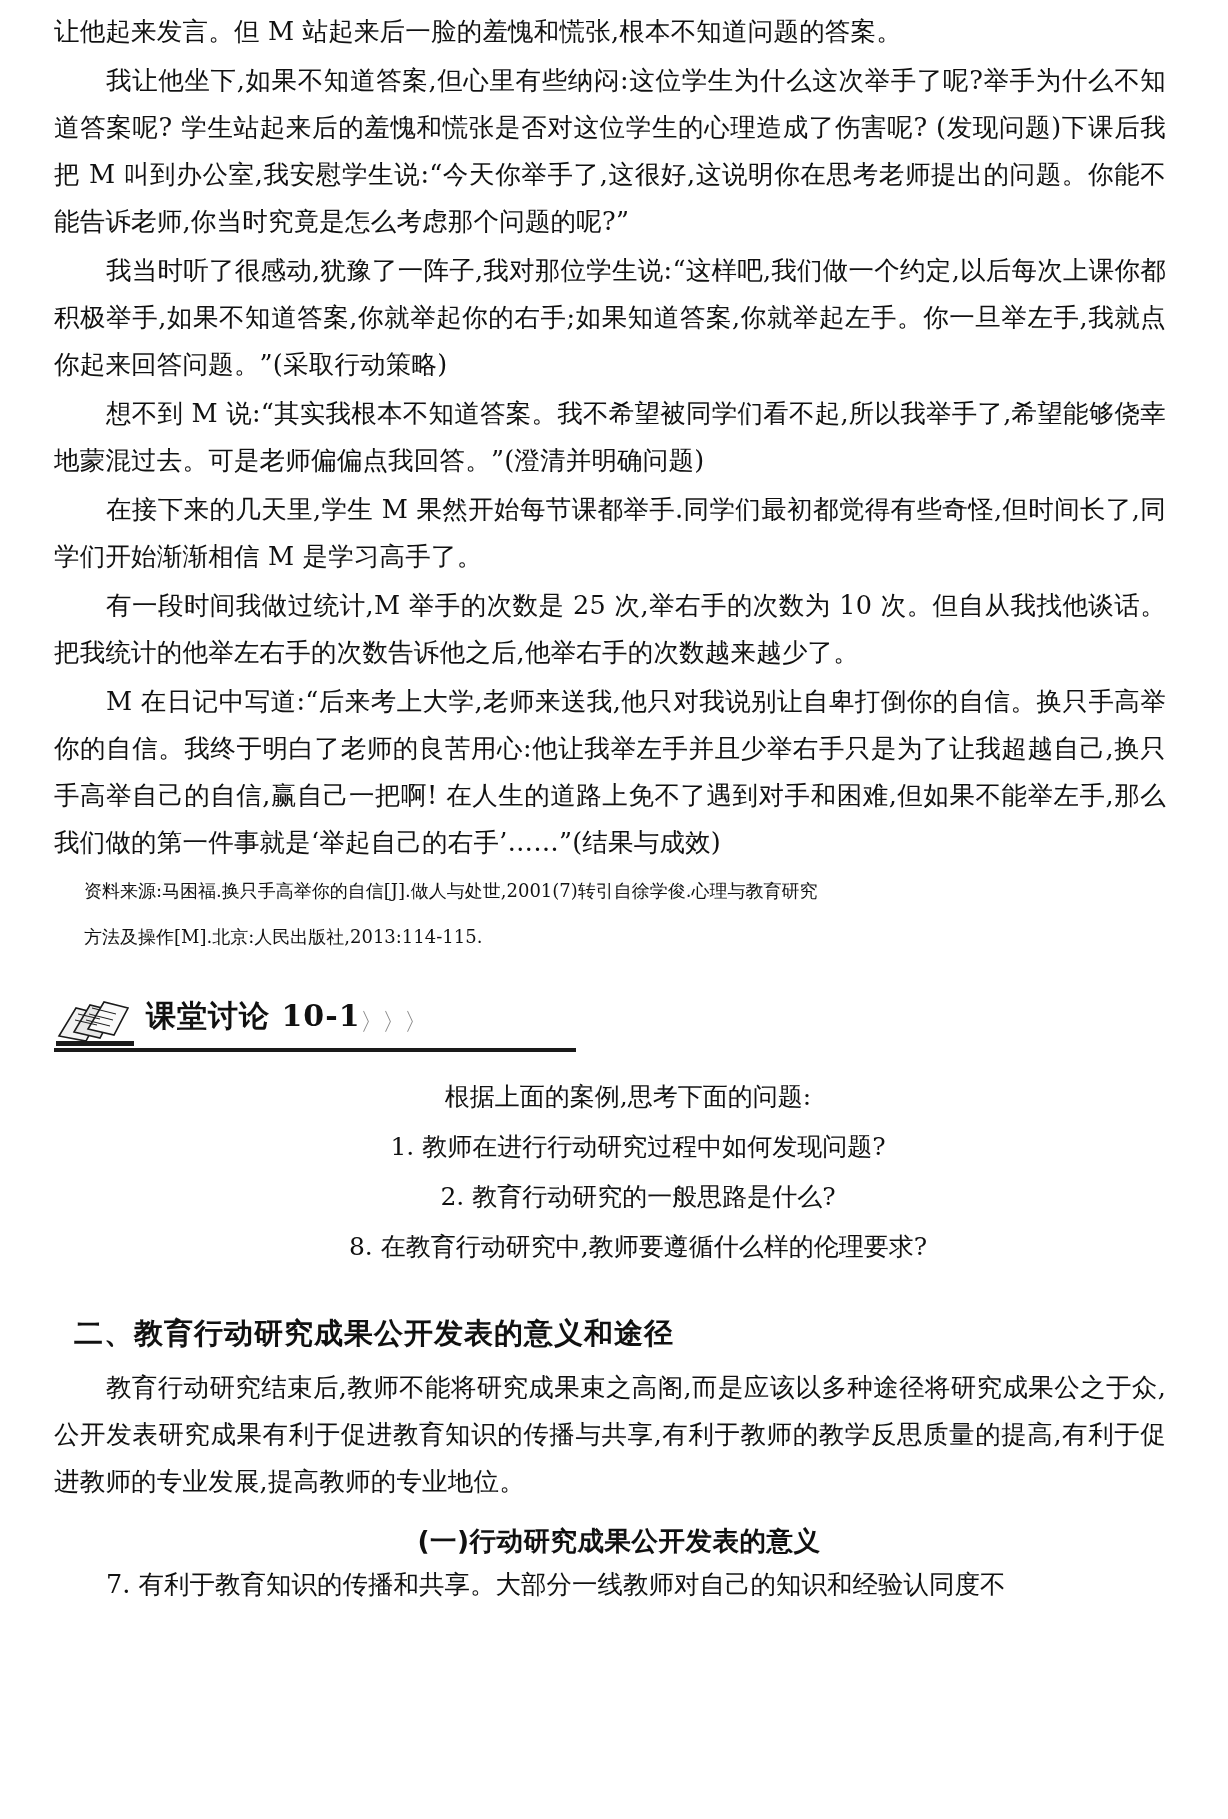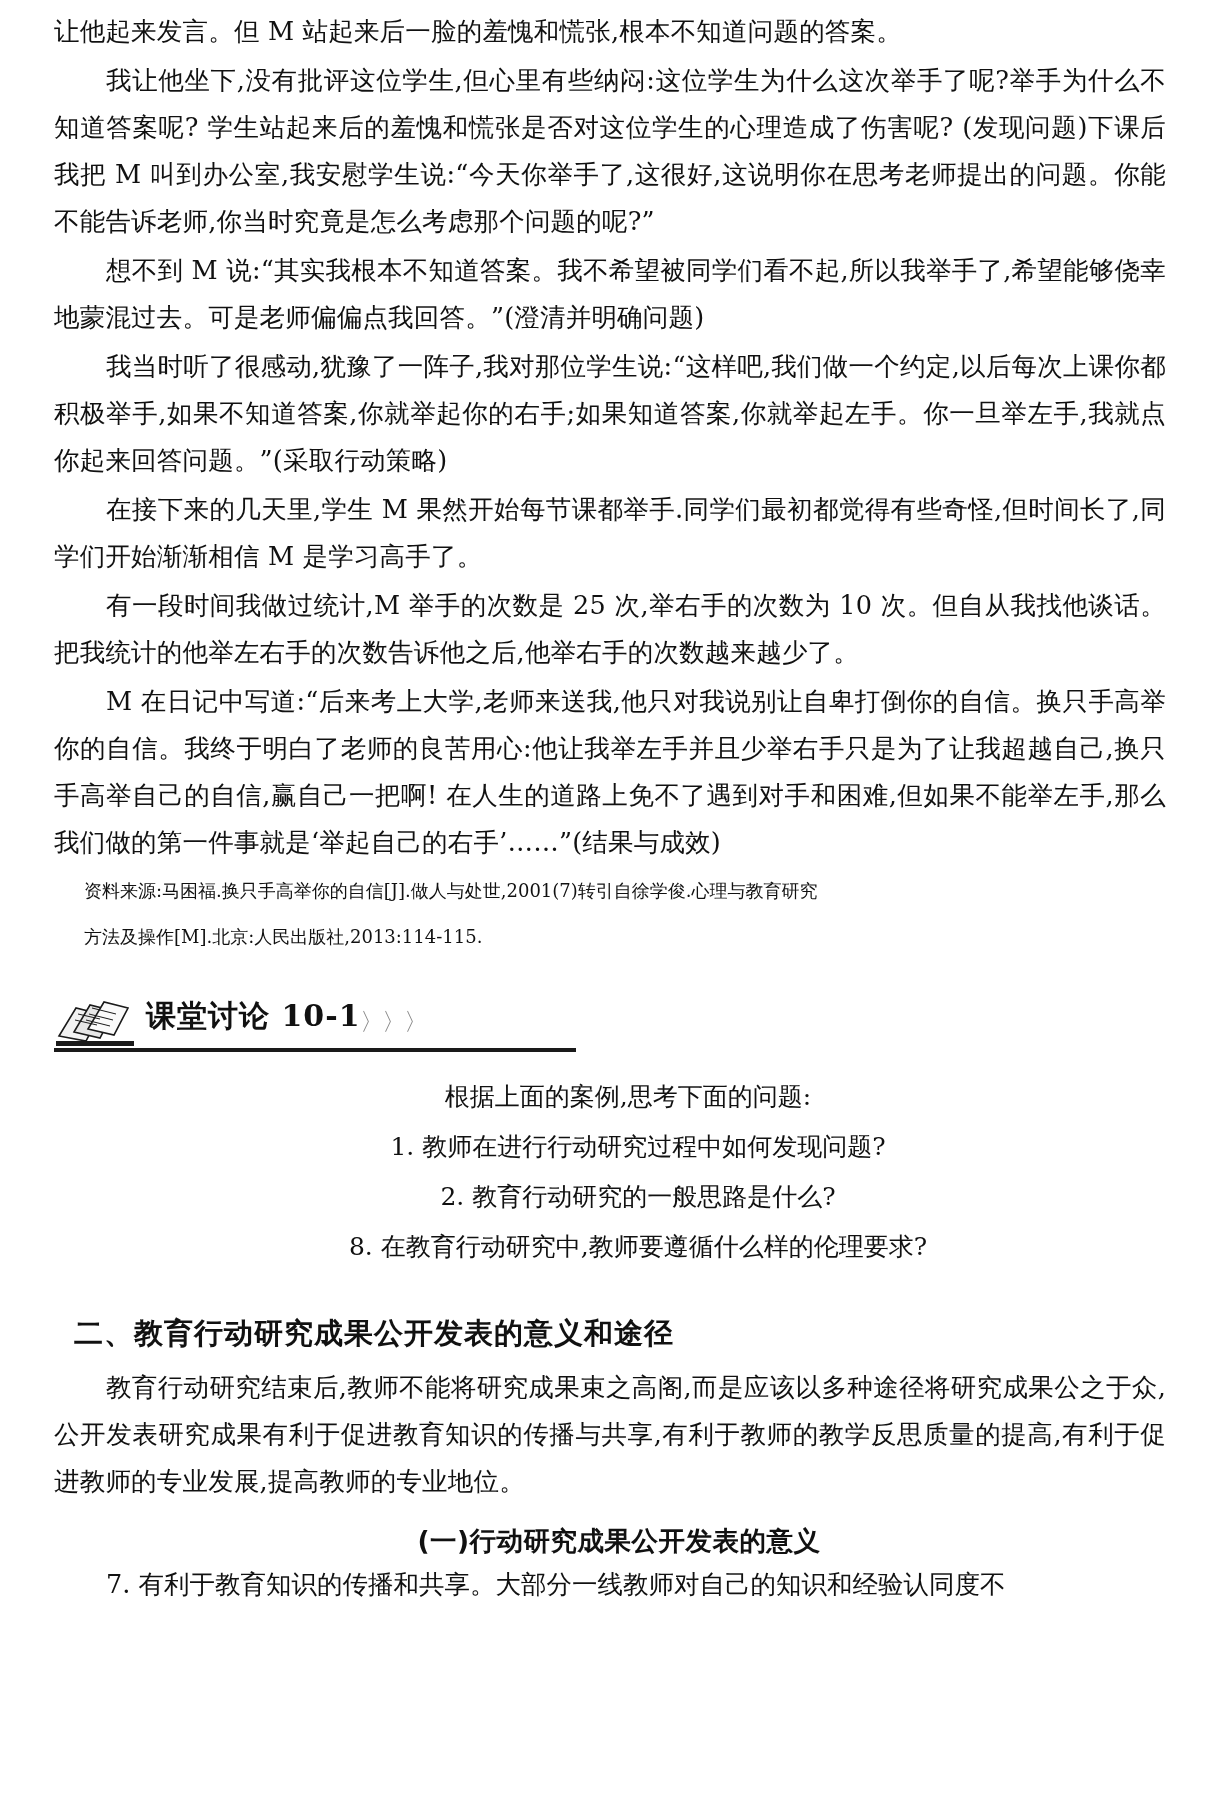--- a/index.html
+++ b/index.html
@@ -121,23 +121,23 @@
     text-align: justify;
     text-justify: inter-ideograph;
   }
 </style>
 </head>
 <body>
 
 <div class="page">
 
   <p class="body-text">让他起来发言。但 M 站起来后一脸的羞愧和慌张,根本不知道问题的答案。</p>
-  <p class="body-text indent">我让他坐下,没有批评这位学生,但心里有些纳闷:这位学生为什么这次举手了呢?举手为什么不知道答案呢? 学生站起来后的羞愧和慌张是否对这位学生的心理造成了伤害呢? (发现问题)下课后我把 M 叫到办公室,我安慰学生说:“今天你举手了,这很好,这说明你在思考老师提出的问题。你能不能告诉老师,你当时究竟是怎么考虑那个问题的呢?”</p>
+  <p class="body-text indent">我让他坐下,如果不知道答案,但心里有些纳闷:这位学生为什么这次举手了呢?举手为什么不知道答案呢? 学生站起来后的羞愧和慌张是否对这位学生的心理造成了伤害呢? (发现问题)下课后我把 M 叫到办公室,我安慰学生说:“今天你举手了,这很好,这说明你在思考老师提出的问题。你能不能告诉老师,你当时究竟是怎么考虑那个问题的呢?”</p>
+  <p class="body-text indent">我当时听了很感动,犹豫了一阵子,我对那位学生说:“这样吧,我们做一个约定,以后每次上课你都积极举手,如果不知道答案,你就举起你的右手;如果知道答案,你就举起左手。你一旦举左手,我就点你起来回答问题。”(采取行动策略)</p>
   <p class="body-text indent">想不到 M 说:“其实我根本不知道答案。我不希望被同学们看不起,所以我举手了,希望能够侥幸地蒙混过去。可是老师偏偏点我回答。”(澄清并明确问题)</p>
-  <p class="body-text indent">我当时听了很感动,犹豫了一阵子,我对那位学生说:“这样吧,我们做一个约定,以后每次上课你都积极举手,如果不知道答案,你就举起你的右手;如果知道答案,你就举起左手。你一旦举左手,我就点你起来回答问题。”(采取行动策略)</p>
   <p class="body-text indent">在接下来的几天里,学生 M 果然开始每节课都举手.同学们最初都觉得有些奇怪,但时间长了,同学们开始渐渐相信 M 是学习高手了。</p>
   <p class="body-text indent">有一段时间我做过统计,M 举手的次数是 25 次,举右手的次数为 10 次。但自从我找他谈话。把我统计的他举左右手的次数告诉他之后,他举右手的次数越来越少了。</p>
   <p class="body-text indent">M 在日记中写道:“后来考上大学,老师来送我,他只对我说别让自卑打倒你的自信。换只手高举你的自信。我终于明白了老师的良苦用心:他让我举左手并且少举右手只是为了让我超越自己,换只手高举自己的自信,赢自己一把啊! 在人生的道路上免不了遇到对手和困难,但如果不能举左手,那么我们做的第一件事就是‘举起自己的右手’……”(结果与成效)</p>
 
   <p class="source">资料来源:马困福.换只手高举你的自信[J].做人与处世,2001(7)转引自徐学俊.心理与教育研究</p>
   <p class="source cont">方法及操作[M].北京:人民出版社,2013:114-115.</p>
 
   <div class="discussion-head">
     <span class="discussion-icon">
       <svg width="78" height="50" viewBox="0 0 78 50">

